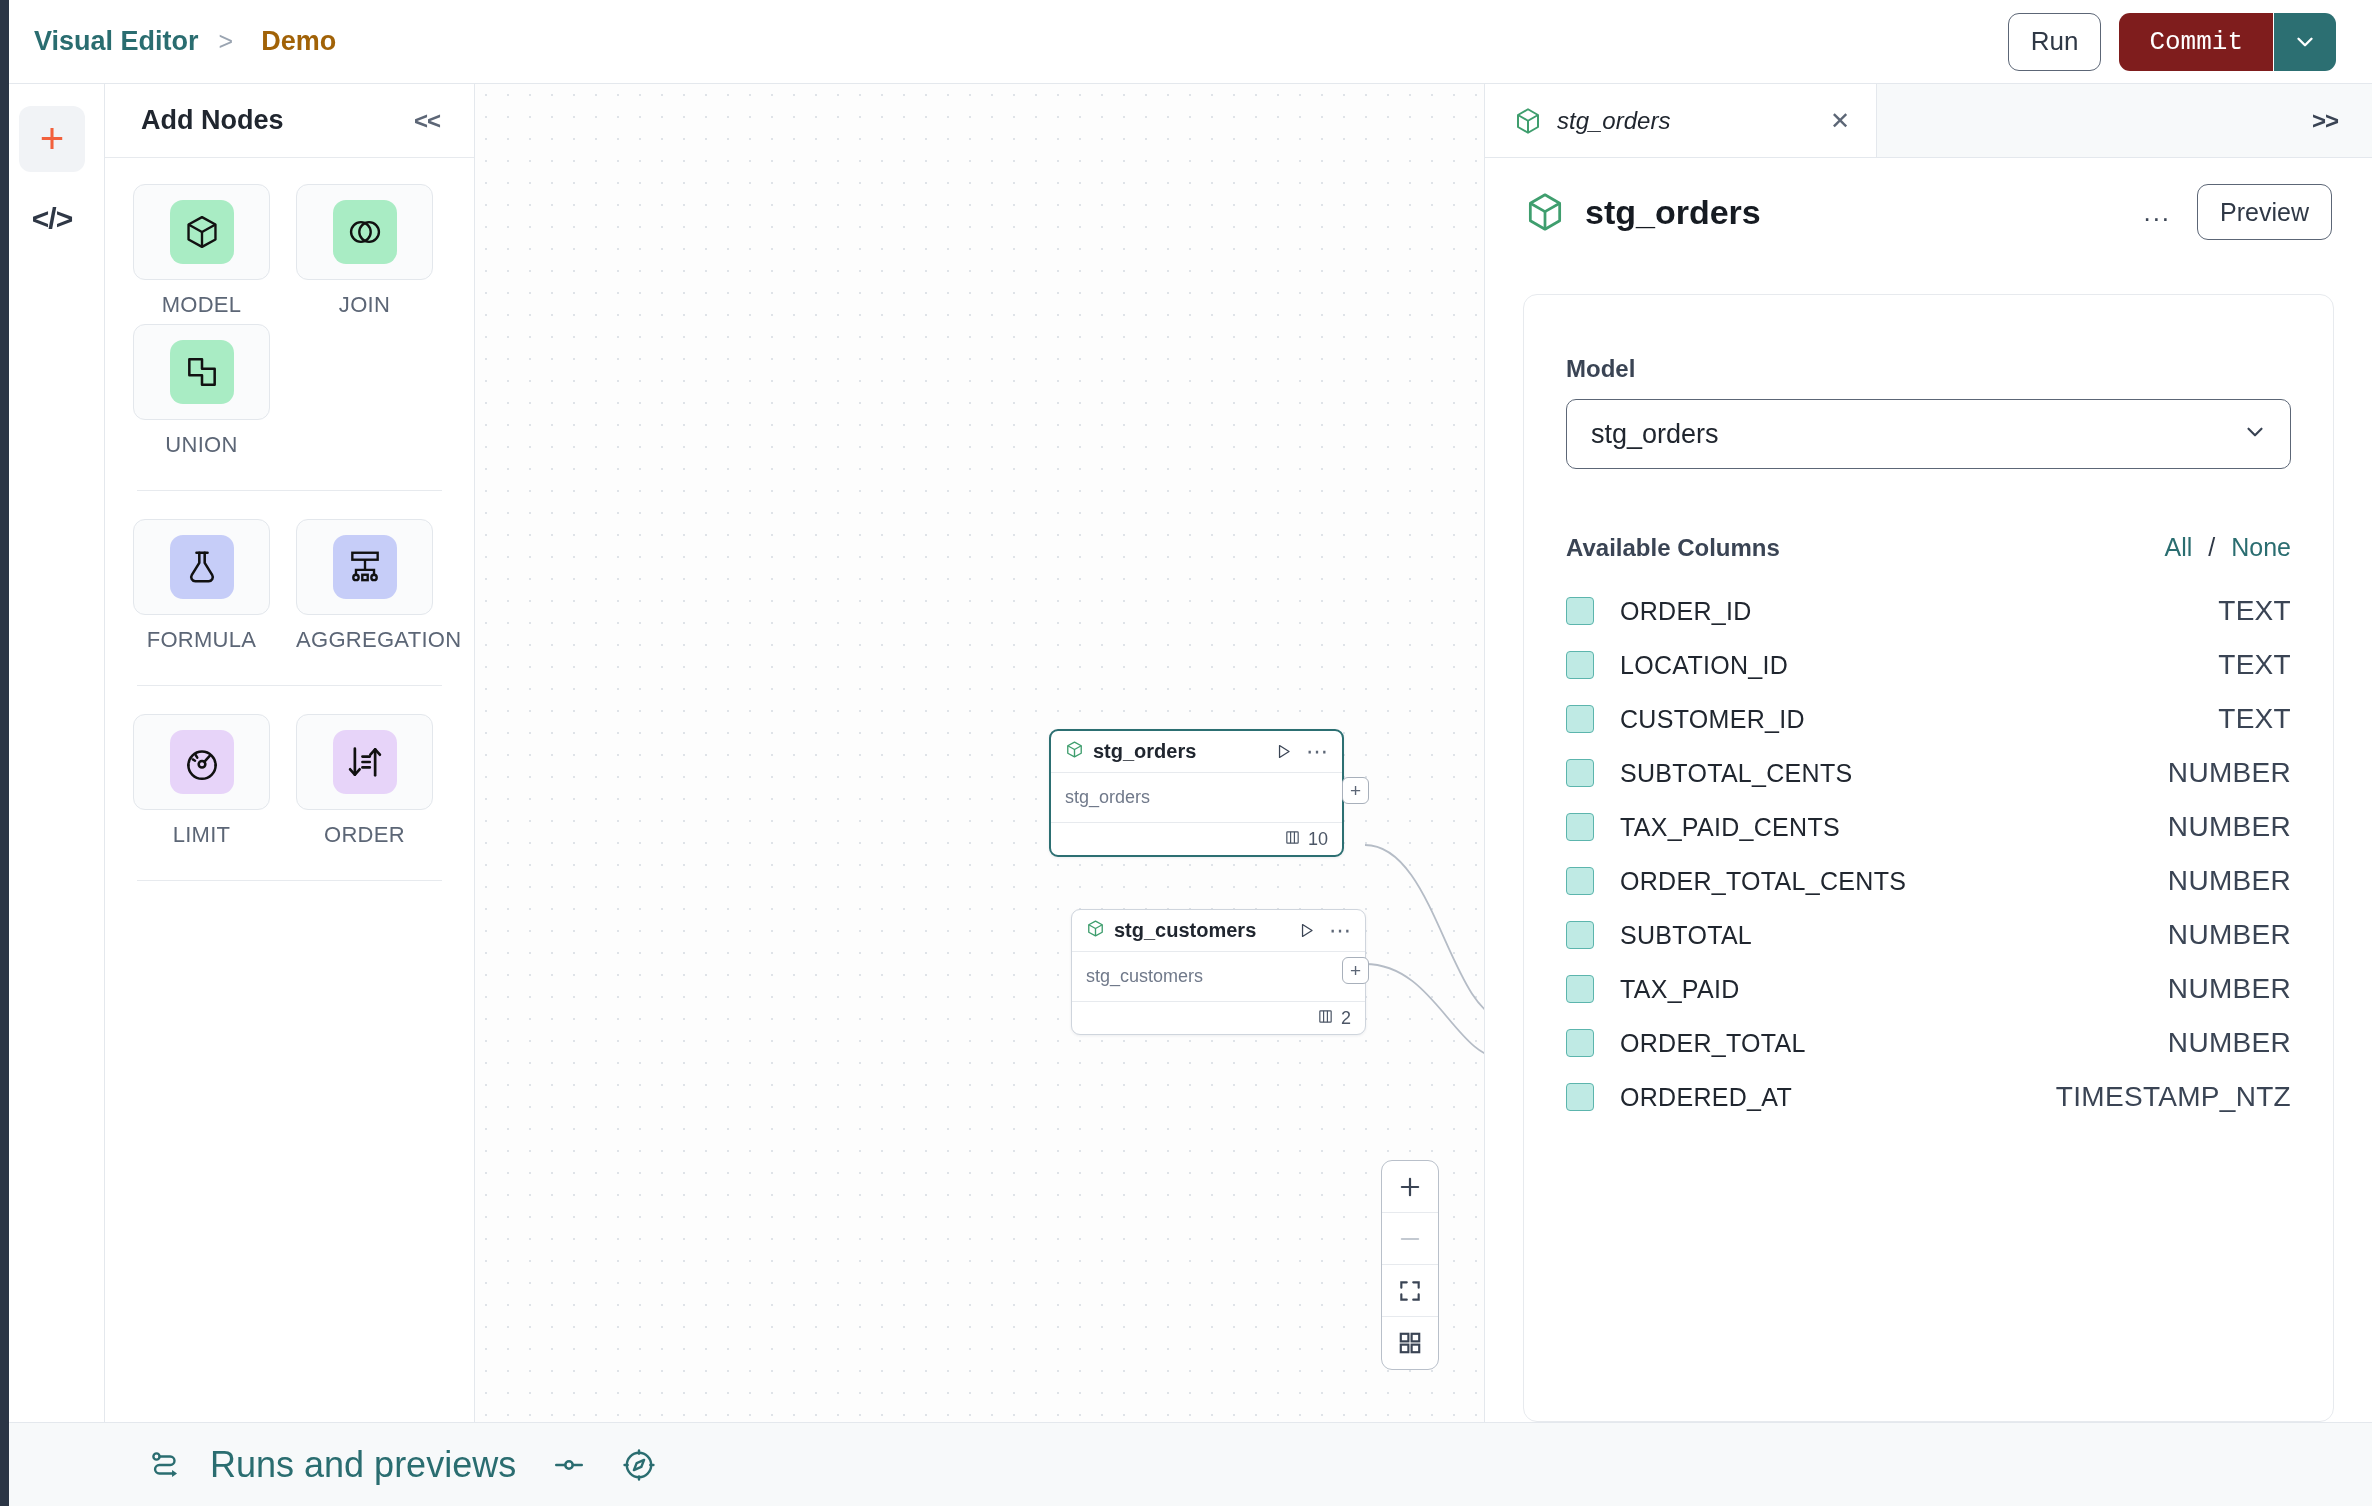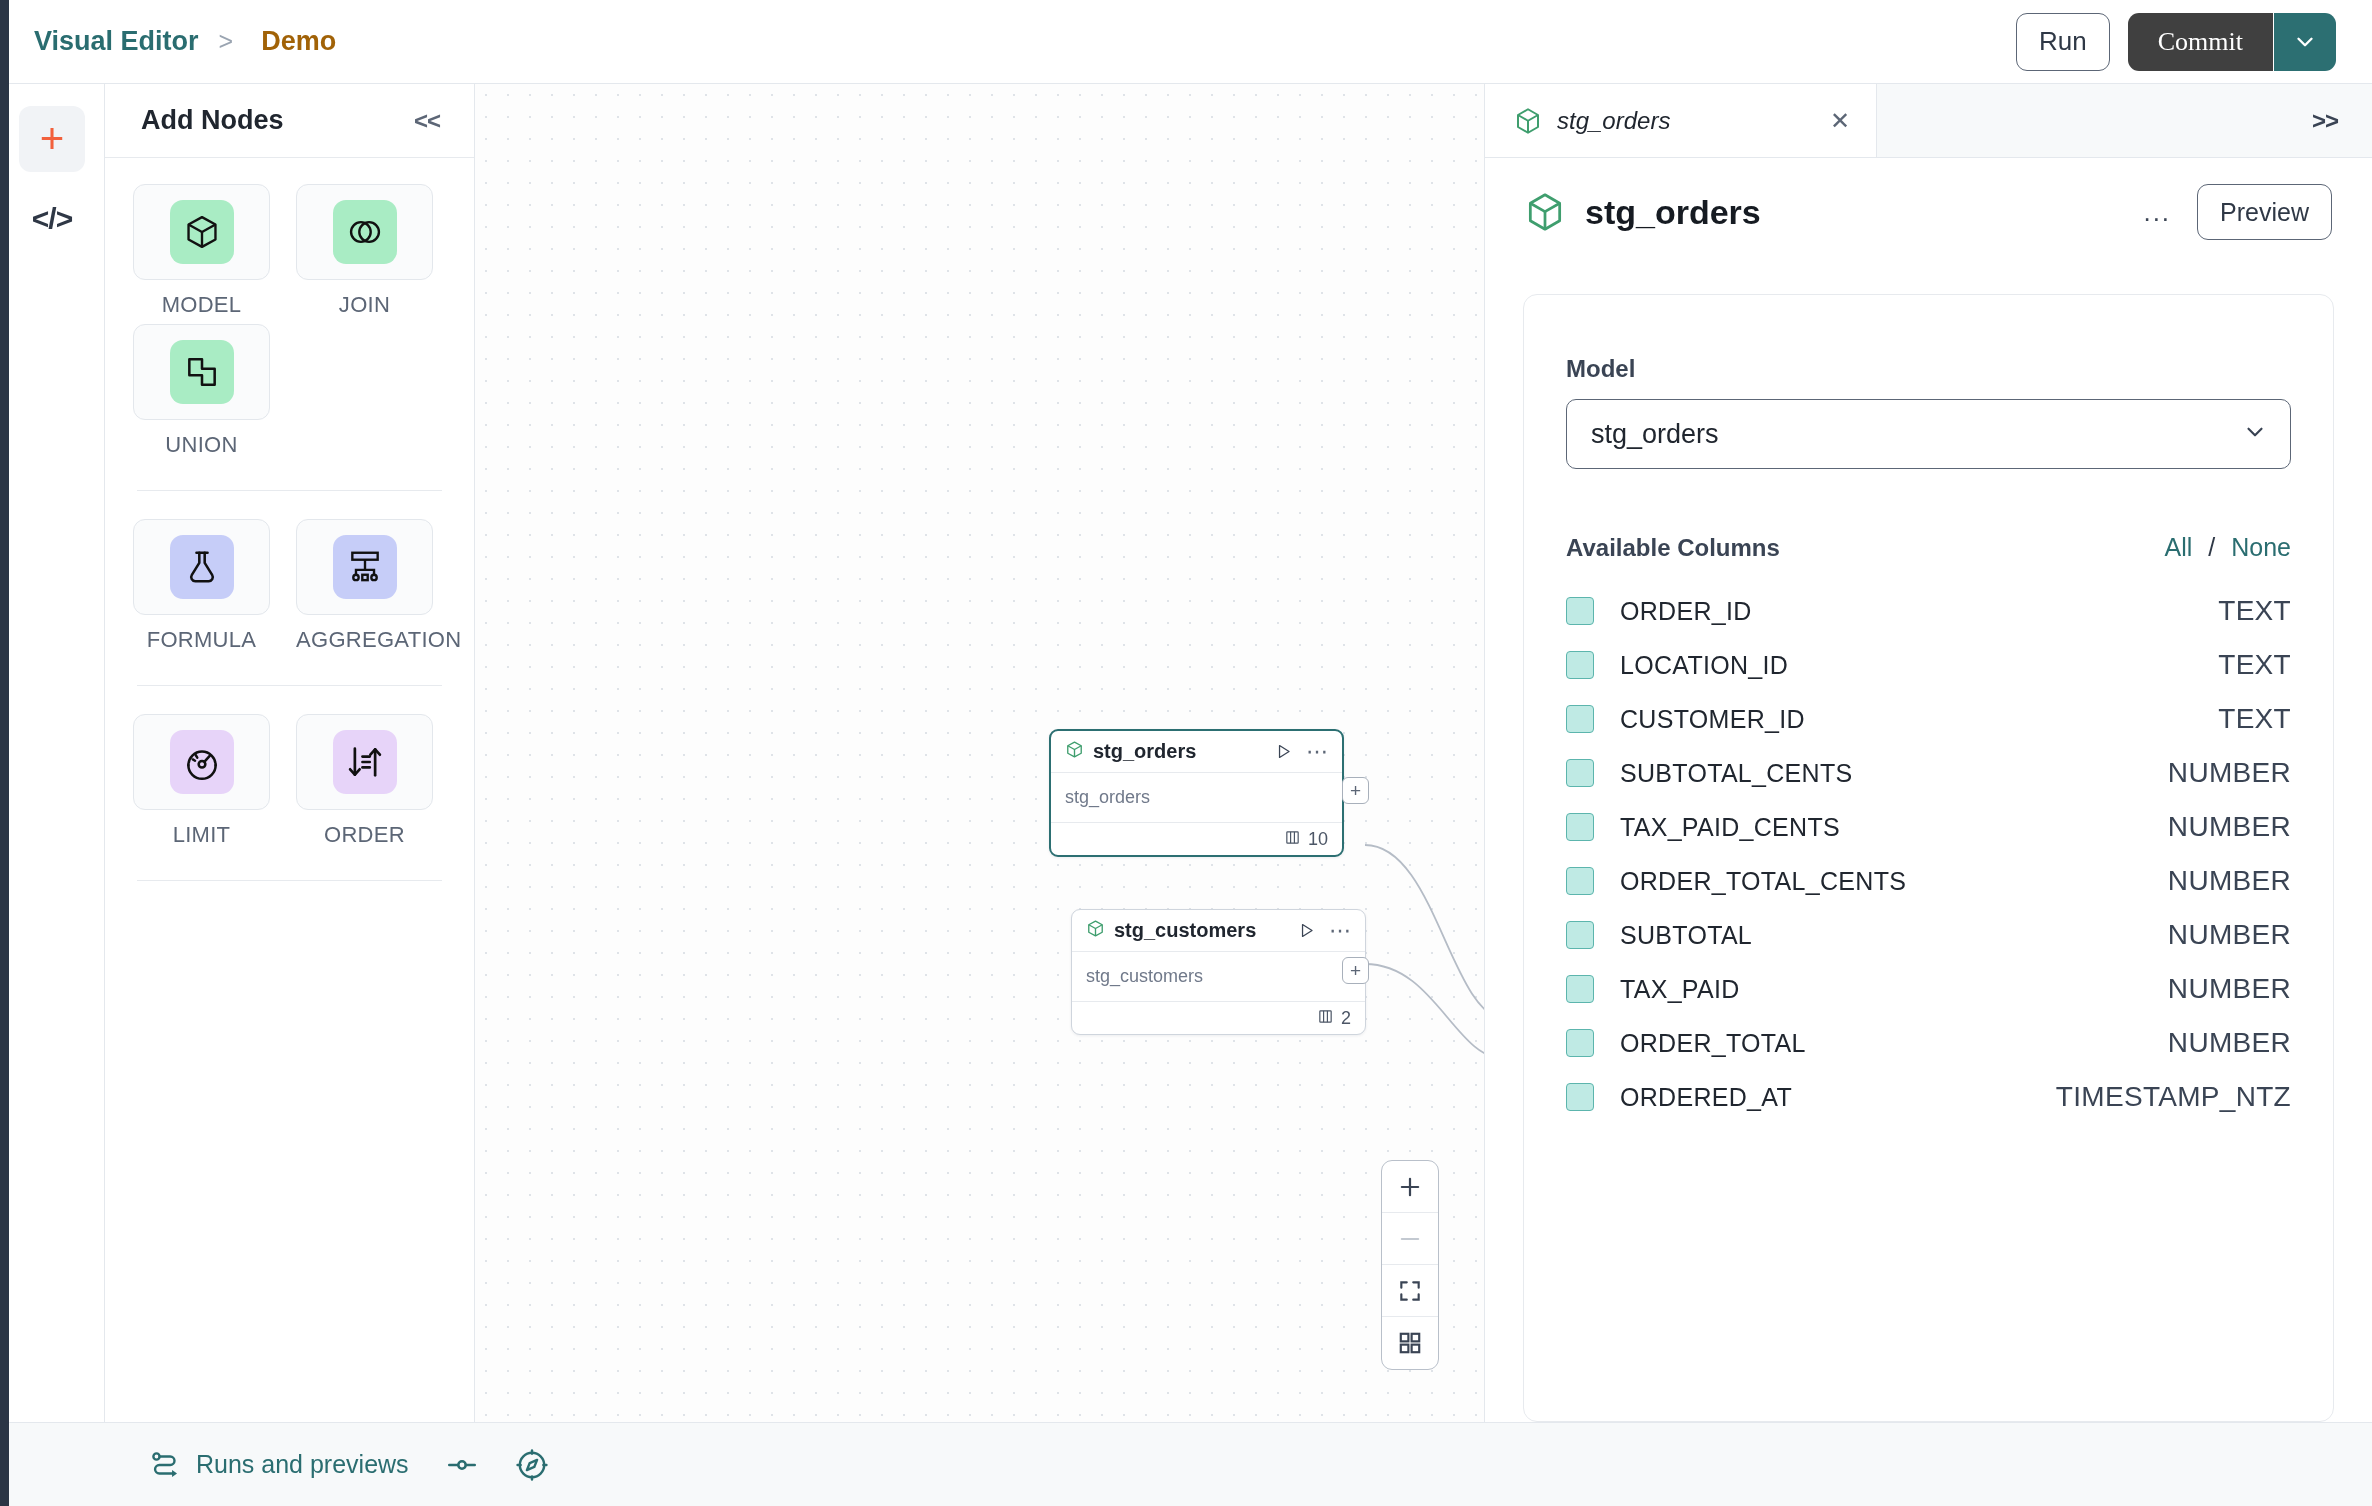--- a/index.html
+++ b/index.html
@@ -23,22 +23,22 @@
   .crumb-sep { color:#9aa4b1; font-size:25px; font-weight:400; }
   .crumb-cur { color:#a16207; font-weight:700;margin-left:8px; }
   .topbar-right { margin-left:auto; display:flex; align-items:center; gap:18px; }
   .btn-run {
     height:58px; min-width:84px; padding:0 22px; border:1.5px solid #5c6676; border-radius:11px;
     background:#fff; color:#2f3846; font-size:26px; font-family:inherit; cursor:pointer;
     display:flex; align-items:center; justify-content:center;
   }
   .commit-group { display:flex; height:58px; border-radius:11px; overflow:hidden; }
   .btn-commit {
-    padding:0 30px; background:#404040; color:#fff; font-size:26px; border:none;
-    font-family:Liberation Serif, serif; cursor:pointer; display:flex; align-items:center;
+    padding:0 30px; background:#7f1d1d; color:#fff; font-size:26px; border:none;
+    font-family:Liberation Mono, monospace; cursor:pointer; display:flex; align-items:center;
     border-right:1.5px solid #ffffff;
   }
   .btn-commit-caret {
     width:62px; background:#2c6f72; color:#fff; border:none; cursor:pointer;
     display:flex; align-items:center; justify-content:center;
   }
 
   
   .body { flex:1; display:flex; min-height:0; position:relative; }
 
@@ -152,21 +152,21 @@
   .col-row { display:flex; align-items:center; height:54px; padding:0 42px; cursor:pointer; }
   .col-chk { width:28px; height:28px; border:1.5px solid #5cb5ad; border-radius:4px; background:#bfeae4; flex:0 0 28px; }
   .col-name { font-size:25px; color:#20262f; margin-left:26px; letter-spacing:.3px; }
   .col-type { margin-left:auto; font-size:28px; color:#3a4454; letter-spacing:.3px; }
 
   
   .bottombar {
     height:84px; flex:0 0 84px; background:#f7f9fa; border-top:1px solid #e4e8ed;
     display:flex; align-items:center; padding-left:148px; gap:36px;
   }
-  .runs-link { display:flex; align-items:center; gap:14px; color:#2a6d70; font-size:25px; cursor:pointer; }
+  .runs-link { display:flex; align-items:center; gap:28px; color:#2a6d70; font-size:36px; cursor:pointer; }
   .bb-icon { cursor:pointer; display:flex; align-items:center; }
 </style>
 </head>
 <body>
 
 <div class="app">
   <div class="leftedge"></div>
 
   <div class="topbar">
     <div class="crumbs">

